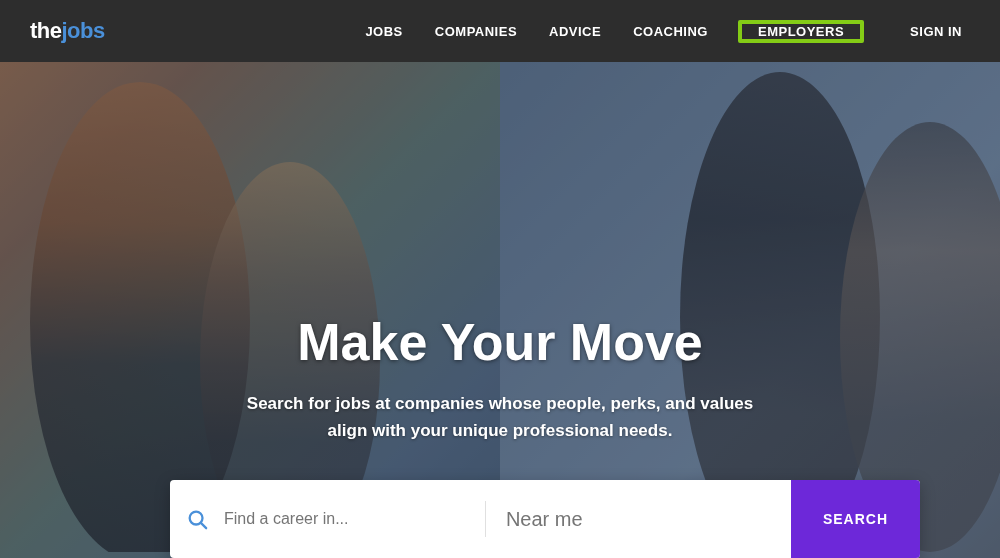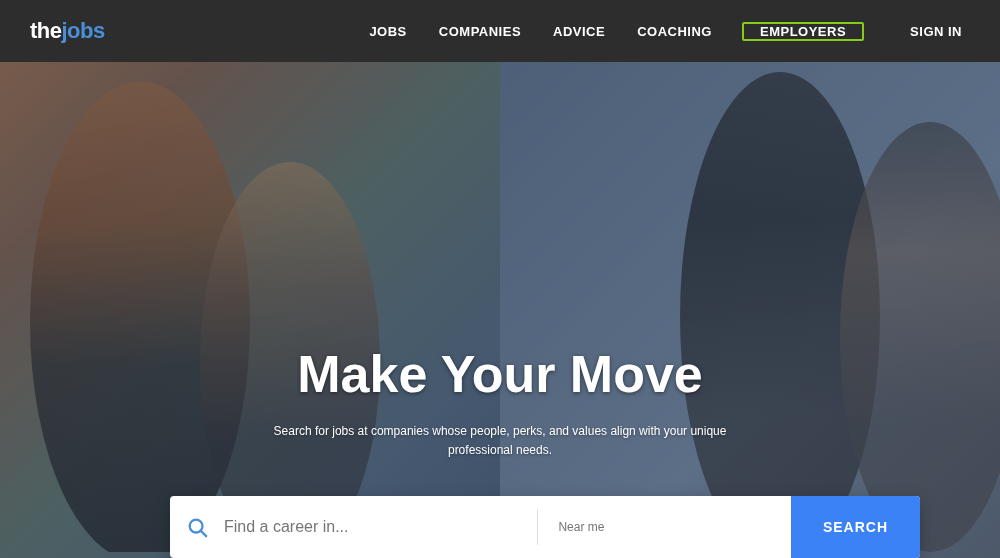--- a/index.html
+++ b/index.html
@@ -53,21 +53,21 @@
       color: #ffffff;
       text-decoration: none;
       font-size: 13px;
       font-weight: 600;
       letter-spacing: 0.5px;
       padding: 0 16px;
       text-transform: uppercase;
     }
 
     .nav-employers a {
-      border: 2px solid #84cc16;
+      border: 4px solid #84cc16;
       padding: 0 16px !important;
       border-radius: 2px;
       margin: 0 14px;
     }
 
     .nav-signin a {
       padding: 0 8px !important;
       margin-left: 24px;
     }
 
@@ -173,39 +173,39 @@
 
     .hero-title {
       font-size: 52px;
       font-weight: 700;
       margin-bottom: 18px;
       text-shadow: 0 1px 4px rgba(0,0,0,0.5);
       line-height: 1.1;
     }
 
     .hero-subtitle {
-      font-size: 12px;
+      font-size: 17px;
       line-height: 1.6;
       margin-bottom: 36px;
       text-shadow: 0 1px 3px rgba(0,0,0,0.4);
-      font-weight: 400;
+      font-weight: 700;
       max-width: 520px;
       margin-left: auto;
       margin-right: auto;
       margin-bottom: 36px;
     }
 
     
     .search-bar {
       display: flex;
       align-items: center;
       background: #ffffff;
       border-radius: 4px;
       overflow: hidden;
-      height: 62px;
+      height: 78px;
       width: 750px;
       margin: 0 auto;
       box-shadow: 0 4px 15px rgba(0,0,0,0.25);
     }
 
     .search-icon-wrap {
       display: flex;
       align-items: center;
       justify-content: center;
       padding: 0 16px;
@@ -231,29 +231,29 @@
     .search-divider {
       width: 1px;
       height: 36px;
       background: #e0e0e0;
     }
 
     .search-input-location {
       flex: 0.7;
       border: none;
       outline: none;
-      font-size: 12px;
+      font-size: 20px;
       color: #555;
       padding: 0 20px;
       height: 100%;
       background: transparent;
     }
 
     .search-button {
-      background: #3b82f6;
+      background: #6d28d9;
       color: #ffffff;
       border: none;
       height: 100%;
       padding: 0 32px;
       font-size: 14px;
       font-weight: 700;
       letter-spacing: 1px;
       cursor: pointer;
       text-transform: uppercase;
     }

